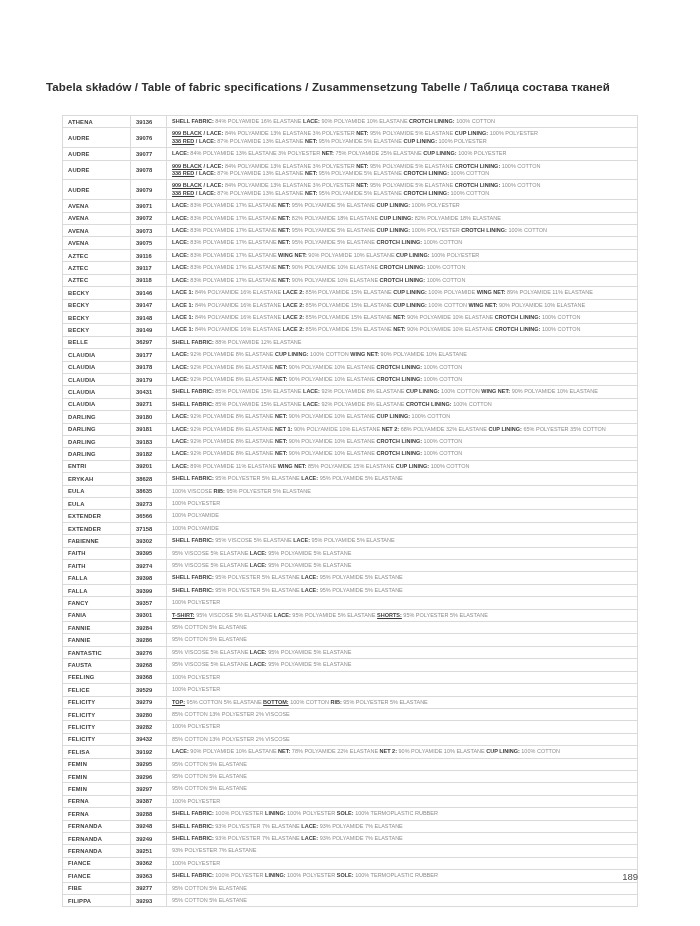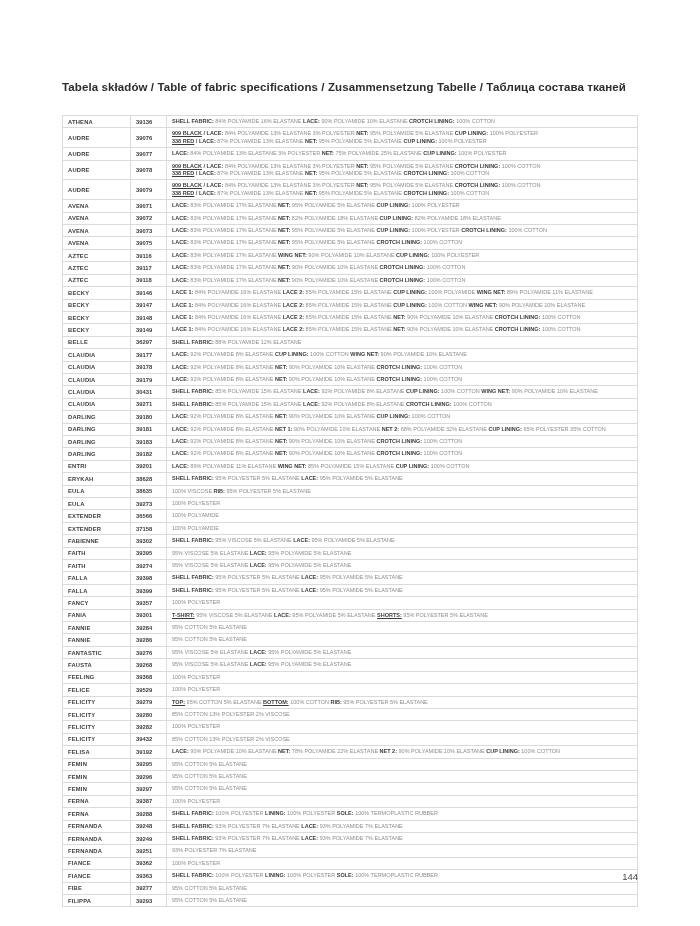--- a/index.html
+++ b/index.html
@@ -1,18 +1,18 @@
 <!DOCTYPE html>
 <html><head>
 <meta charset="utf-8">
 <style>
   html,body{margin:0;padding:0;}
   body{width:700px;height:926px;background:#ffffff;position:relative;
        font-family:"Liberation Sans",sans-serif;overflow:hidden;}
-  .title{position:absolute;left:62px;top:81px;font-size:11.5px;font-weight:bold;
+  .title{position:absolute;left:46px;top:81px;font-size:11.5px;font-weight:bold;
          color:#2d2d2d;margin:0;letter-spacing:0.1px;white-space:nowrap;}
   .spec-table{position:absolute;left:62px;top:115px;width:576px;
               border:1px solid #dadada;border-bottom:none;box-sizing:border-box;}
   .row{display:flex;align-items:stretch;border-bottom:1px solid #dadada;
        min-height:11.6px;box-sizing:border-box;}
   .cell{box-sizing:border-box;}
   .c-name{width:68px;border-right:1px solid #dadada;padding:2px 2px 2px 5px;
           font-size:5.8px;font-weight:bold;color:#3c3c3c;letter-spacing:0.2px;
           display:flex;align-items:center;}
   .c-style{width:36px;border-right:1px solid #dadada;padding:2px 2px 2px 5px;
@@ -465,14 +465,14 @@
         </div>
         <div class="row">
           <div class="cell c-name">FILIPPA</div>
           <div class="cell c-style">39293</div>
           <div class="cell c-comp">
             <div class="line"><span class="val">95% COTTON 5% ELASTANE</span> </div>
           </div>
         </div>
       </div>
   </div>
-  <div class="pagenum">144</div>
+  <div class="pagenum">189</div>
 </div>
 
 </body></html>

